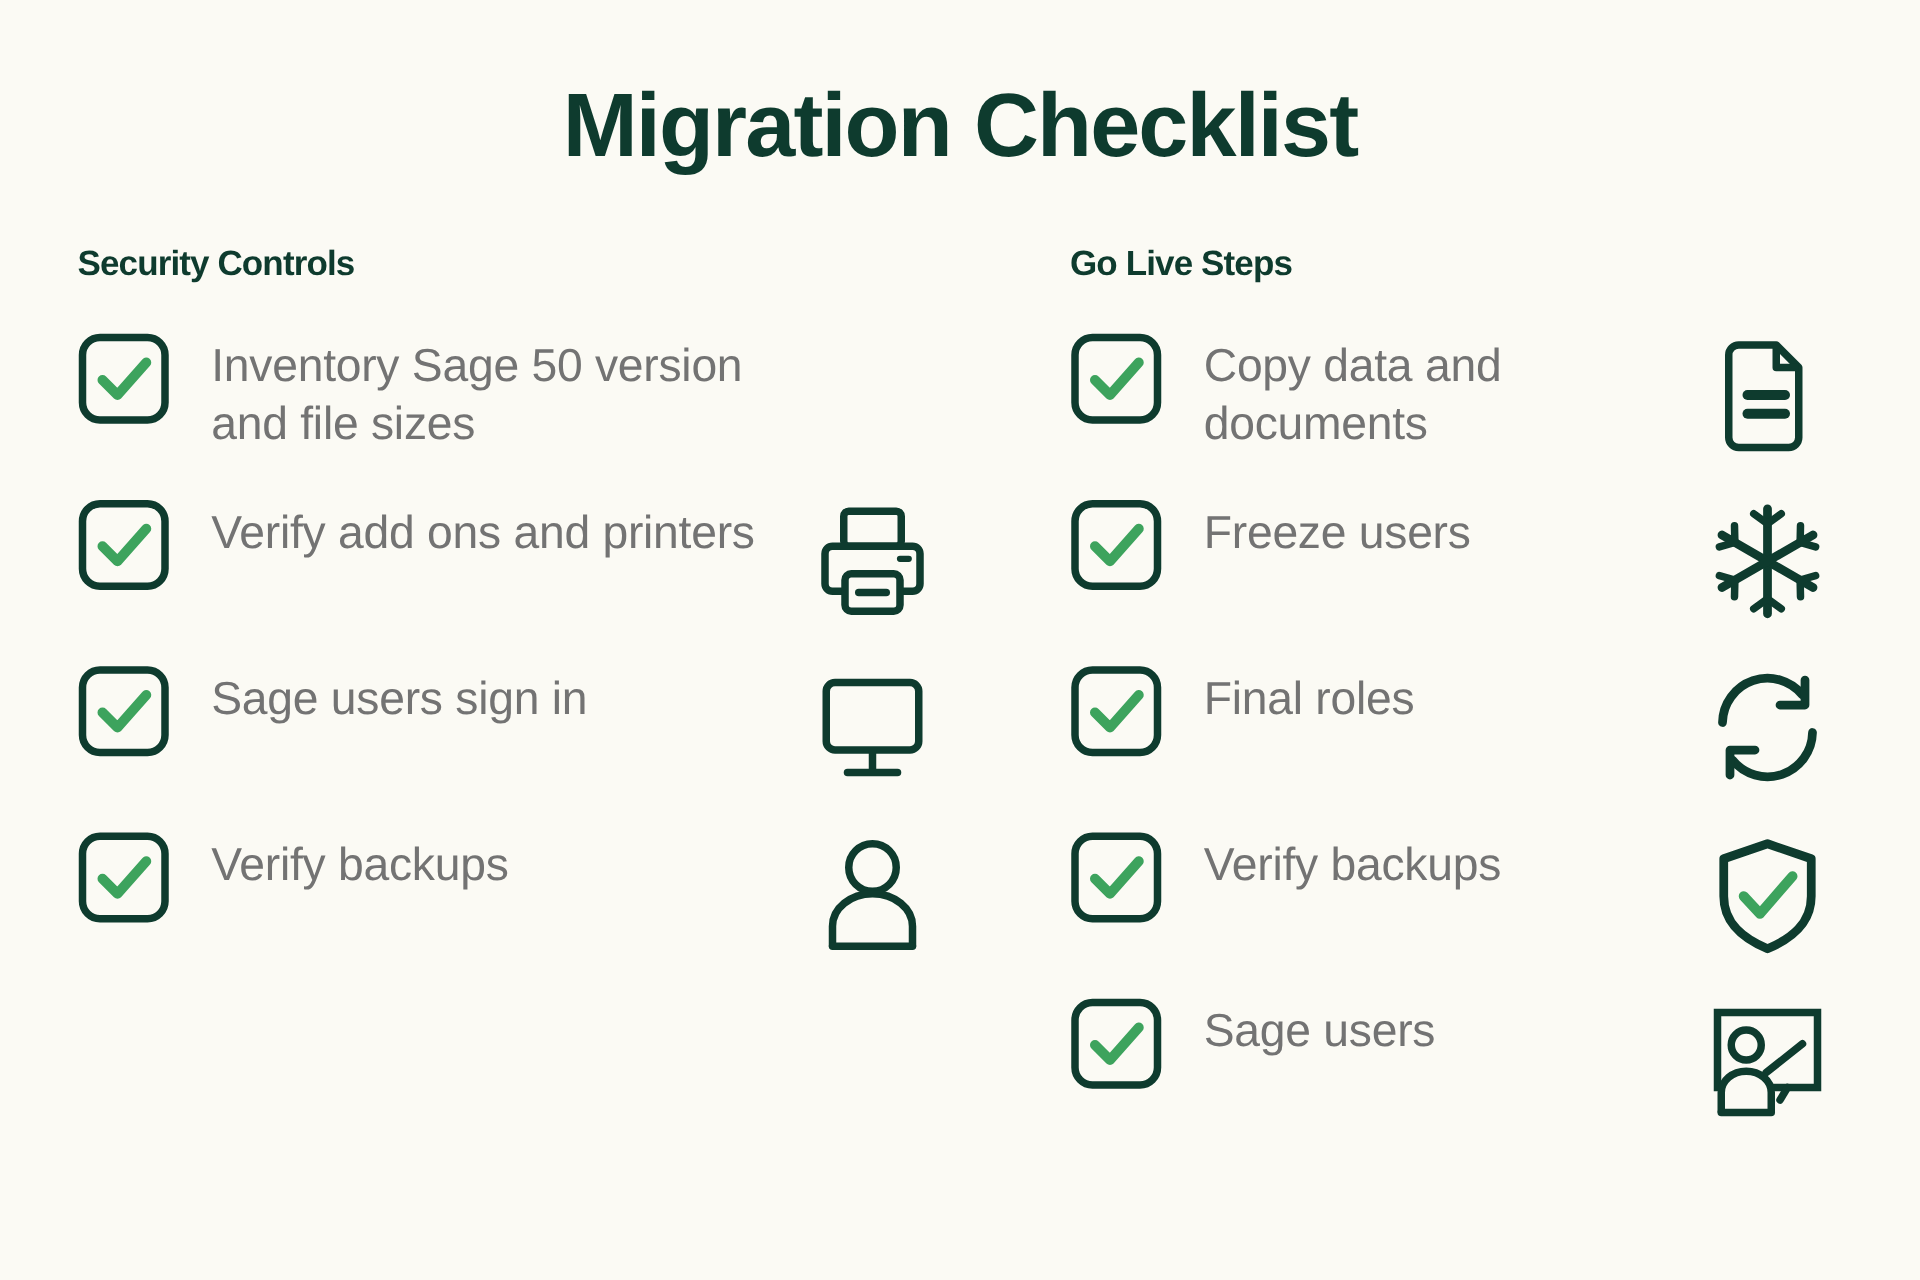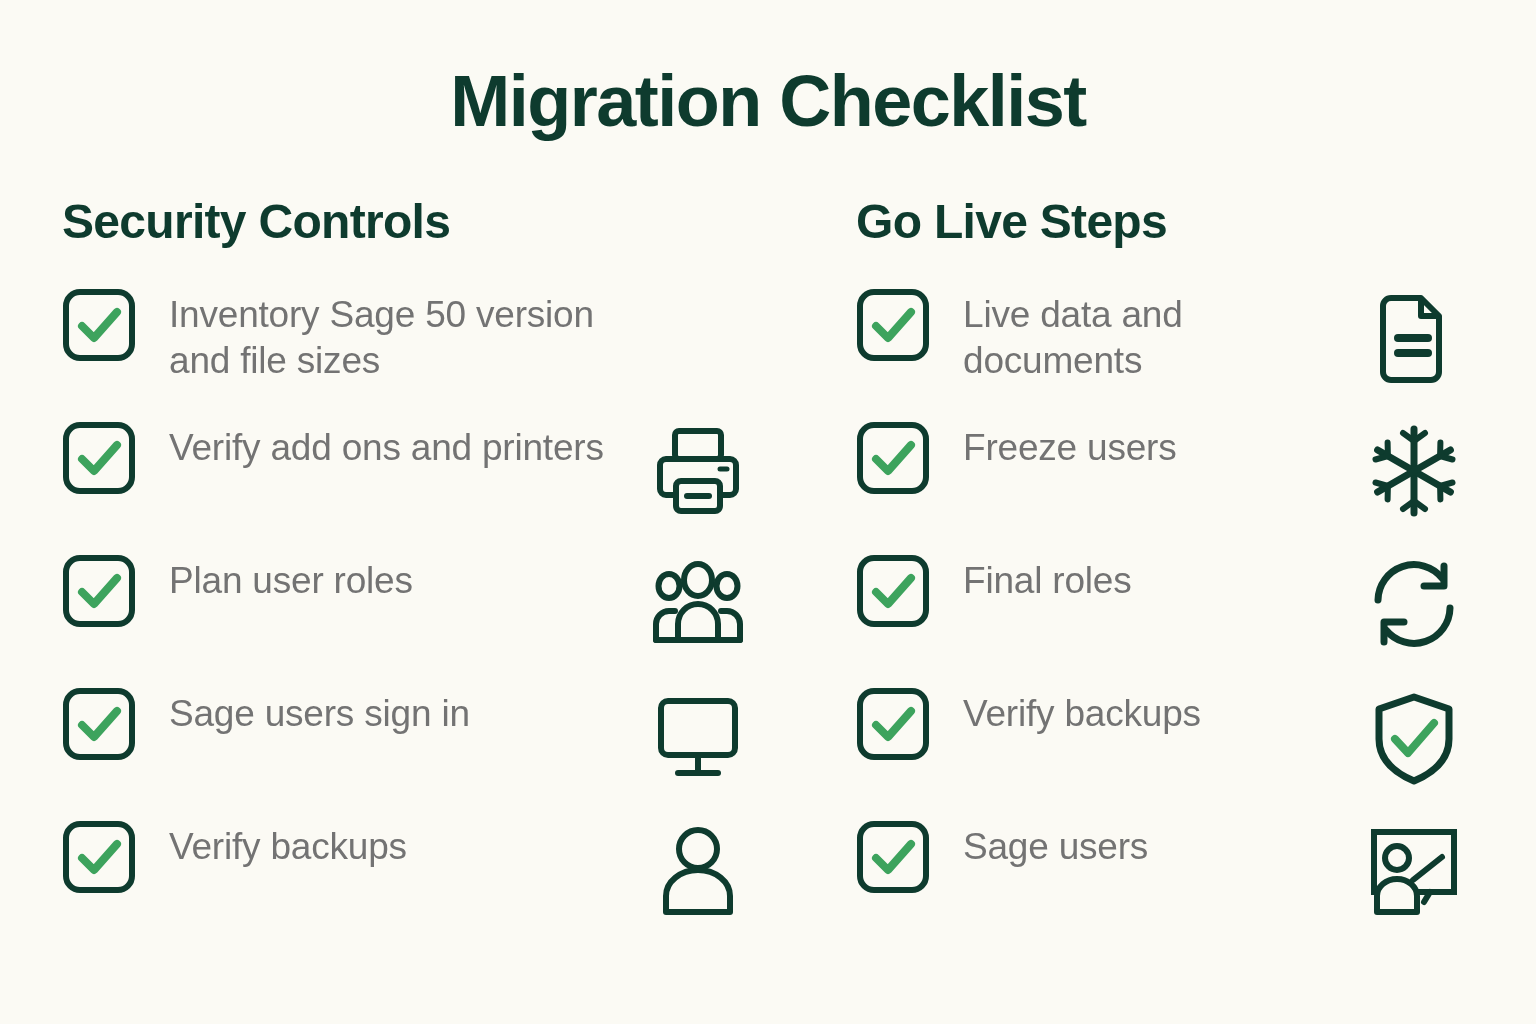--- a/index.html
+++ b/index.html
@@ -42,21 +42,21 @@
 
   .column {
     width: 50%;
     box-sizing: border-box;
   }
   .column.right {
     padding-left: 88px;
   }
 
   .column-heading {
-    font-size: 48px;
+    font-size: 28px;
     font-weight: bold;
     letter-spacing: -0.7px;
     color: #0E3B2E;
     margin: 0 0 38px 0;
     line-height: 1.1;
   }
 
   .item-list {
     list-style: none;
     margin: 0;
@@ -140,40 +140,20 @@
             <svg viewBox="0 0 100 100" width="100" height="100">
               <rect x="27" y="10" width="46" height="28" rx="4" fill="none" stroke="#0E3B2E" stroke-width="6"></rect>
               <path d="M18 38 h64 a6 6 0 0 1 6 6 v24 a6 6 0 0 1 -6 6 h-64 a6 6 0 0 1 -6 -6 v-24 a6 6 0 0 1 6 -6 z" fill="none" stroke="#0E3B2E" stroke-width="6"></path>
               <rect x="28" y="60" width="44" height="30" rx="5" fill="#FBFAF4" stroke="#0E3B2E" stroke-width="6"></rect>
               <line x1="39" y1="75" x2="61" y2="75" stroke="#0E3B2E" stroke-width="6" stroke-linecap="round"></line>
               <line x1="72" y1="48" x2="79" y2="48" stroke="#0E3B2E" stroke-width="5" stroke-linecap="round"></line>
             </svg>
           </span>
         </li>
 
-        <li class="checklist-item">
-          <span class="checkbox">
-            <svg viewBox="0 0 74 74" width="74" height="74">
-              <rect x="4" y="4" width="66" height="66" rx="14" ry="14" fill="none" stroke="#0E3B2E" stroke-width="6"></rect>
-              <path d="M20 38 L32 50 L55 24" fill="none" stroke="#3DA35D" stroke-width="8" stroke-linecap="round" stroke-linejoin="round"></path>
-            </svg>
-          </span>
-          <span class="item-label">Plan user roles</span>
-          <span class="item-icon">
-            <svg viewBox="0 0 100 100" width="100" height="100">
-              <ellipse cx="50" cy="26" rx="14" ry="16" fill="none" stroke="#0E3B2E" stroke-width="6"></ellipse>
-              <ellipse cx="21" cy="32" rx="10.5" ry="12" fill="none" stroke="#0E3B2E" stroke-width="6"></ellipse>
-              <ellipse cx="79" cy="32" rx="10.5" ry="12" fill="none" stroke="#0E3B2E" stroke-width="6"></ellipse>
-              <path d="M8 86 v-16 a13 13 0 0 1 13 -13 h6" fill="none" stroke="#0E3B2E" stroke-width="6" stroke-linecap="round"></path>
-              <path d="M92 86 v-16 a13 13 0 0 0 -13 -13 h-6" fill="none" stroke="#0E3B2E" stroke-width="6" stroke-linecap="round"></path>
-              <path d="M30 86 v-16 a20 20 0 0 1 40 0 v16" fill="none" stroke="#0E3B2E" stroke-width="6" stroke-linejoin="round"></path>
-              <line x1="8" y1="86" x2="92" y2="86" stroke="#0E3B2E" stroke-width="6" stroke-linecap="round"></line>
-            </svg>
-          </span>
-        </li>
 
         <li class="checklist-item">
           <span class="checkbox">
             <svg viewBox="0 0 74 74" width="74" height="74">
               <rect x="4" y="4" width="66" height="66" rx="14" ry="14" fill="none" stroke="#0E3B2E" stroke-width="6"></rect>
               <path d="M20 38 L32 50 L55 24" fill="none" stroke="#3DA35D" stroke-width="8" stroke-linecap="round" stroke-linejoin="round"></path>
             </svg>
           </span>
           <span class="item-label">Sage users sign in</span>
           <span class="item-icon">
@@ -209,21 +189,21 @@
       <h2 class="column-heading">Go Live Steps</h2>
       <ul class="item-list">
 
         <li class="checklist-item">
           <span class="checkbox">
             <svg viewBox="0 0 74 74" width="74" height="74">
               <rect x="4" y="4" width="66" height="66" rx="14" ry="14" fill="none" stroke="#0E3B2E" stroke-width="6"></rect>
               <path d="M20 38 L32 50 L55 24" fill="none" stroke="#3DA35D" stroke-width="8" stroke-linecap="round" stroke-linejoin="round"></path>
             </svg>
           </span>
-          <span class="item-label">Live data and documents</span>
+          <span class="item-label">Copy data and documents</span>
           <span class="item-icon">
             <svg viewBox="0 0 100 100" width="100" height="100">
               <path d="M27 10 h30 l18 18 v56 a8 8 0 0 1 -8 8 h-40 a8 8 0 0 1 -8 -8 v-66 a8 8 0 0 1 8 -8 z" fill="none" stroke="#0E3B2E" stroke-width="6" stroke-linejoin="round"></path>
               <path d="M57 10 v18 h18" fill="none" stroke="#0E3B2E" stroke-width="6" stroke-linejoin="round"></path>
               <line x1="34" y1="50" x2="64" y2="50" stroke="#0E3B2E" stroke-width="8" stroke-linecap="round"></line>
               <line x1="34" y1="65" x2="64" y2="65" stroke="#0E3B2E" stroke-width="8" stroke-linecap="round"></line>
             </svg>
           </span>
         </li>
 

